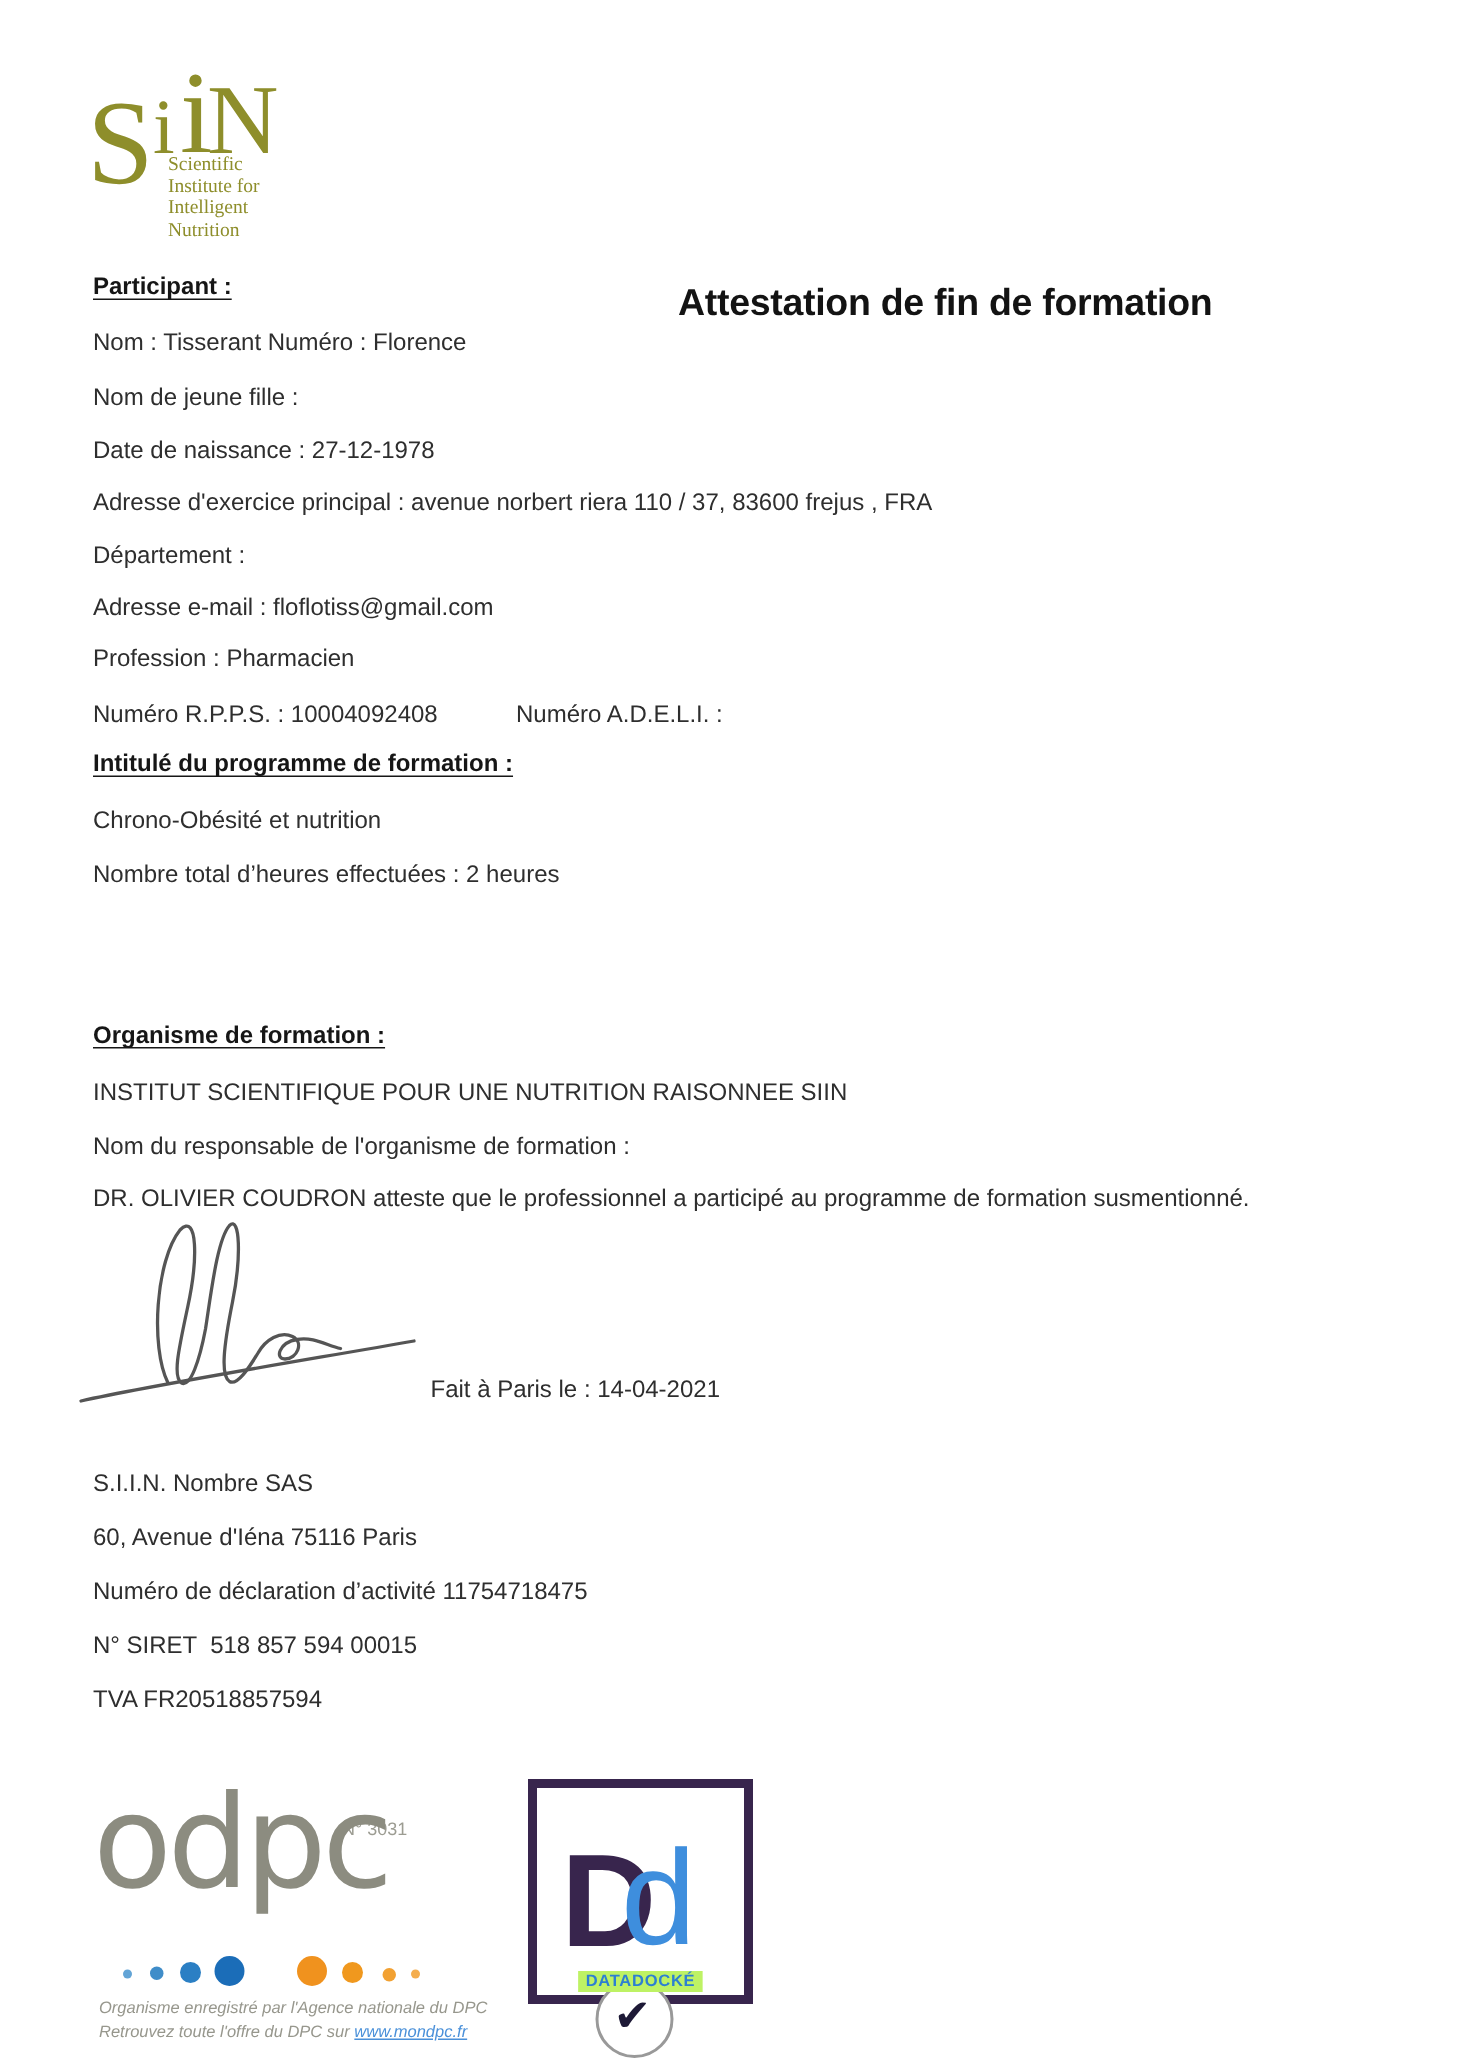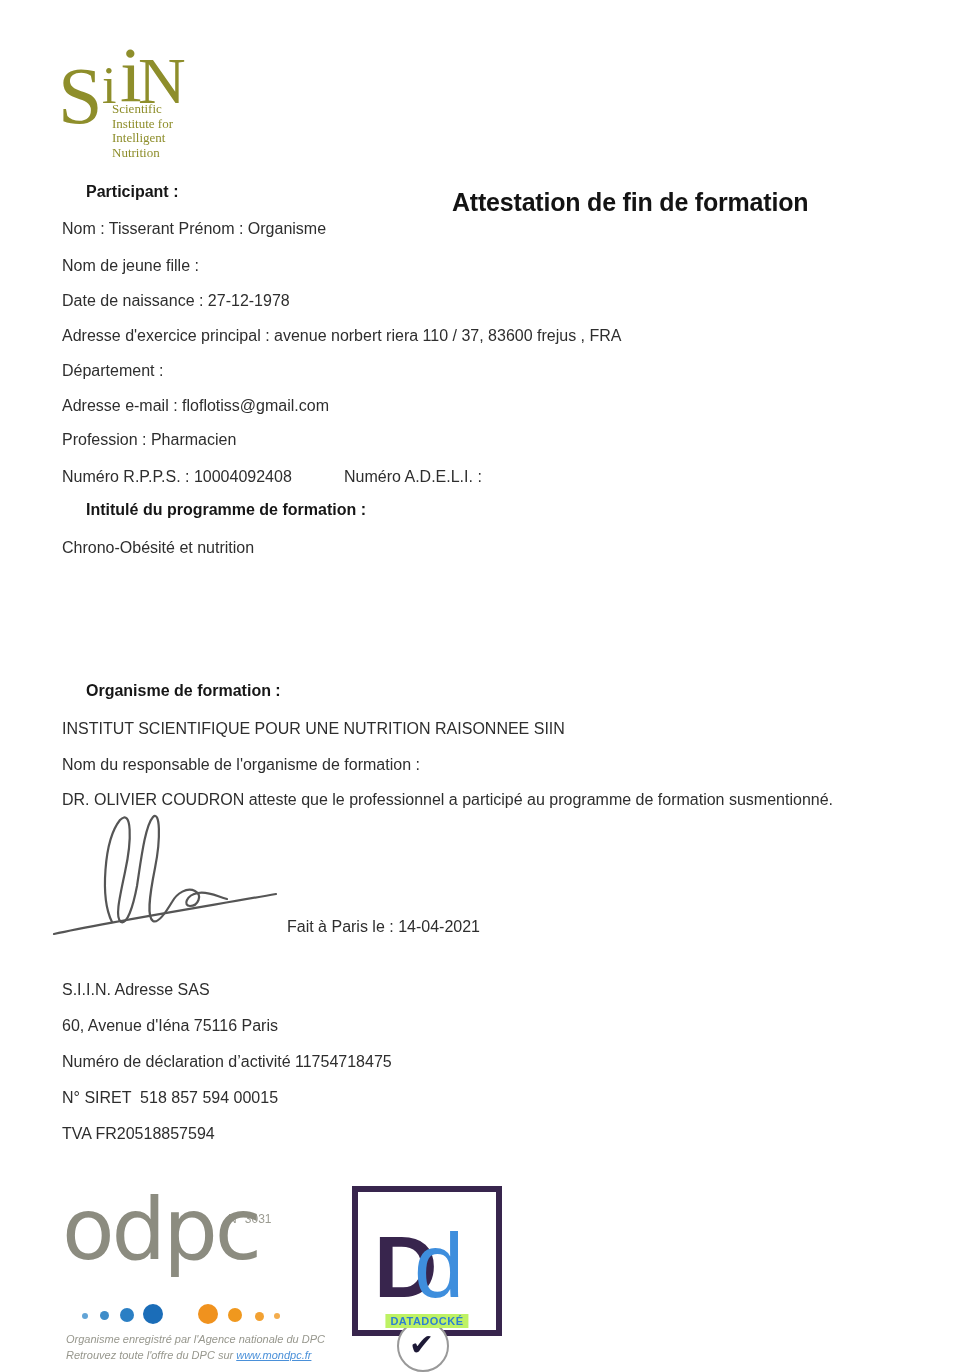--- a/index.html
+++ b/index.html
@@ -1,21 +1,21 @@
 <!DOCTYPE html>
 <html><head>
 <meta charset="utf-8">
 <style>
   html,body{margin:0;padding:0;background:#ffffff;}
   .page{position:relative;width:972px;height:1372px;background:#ffffff;overflow:hidden;
         font-family:"Liberation Sans",sans-serif;color:#2e2e2e;}
 
   
   .line{position:absolute;left:62px;font-size:16px;line-height:19px;color:#2e2e2e;white-space:pre-wrap;}
-  .heading{font-weight:bold;color:#161616;text-underline-offset:3px;margin-left:24px;}
+  .heading{font-weight:bold;color:#161616;text-decoration:underline;text-underline-offset:3px;}
   .title{position:absolute;left:452px;top:141px;font-size:25px;font-weight:bold;color:#131313;letter-spacing:-0.2px;margin-top:47px;}
 
   
   .siin{position:absolute;left:58px;top:30px;width:170px;height:145px;color:#8e8e2b;
         font-family:"Liberation Serif",serif;}
   .siin .ls{position:absolute;line-height:1;}
   .siin .l-s {left:0;   top:26px;font-size:80px;}
   .siin .l-i1{left:44px; top:30px;font-size:52px;}
   .siin .l-i2{left:62px; top:6px; font-size:78px;}
   .siin .l-n {left:80px; top:18px;font-size:66px;}
@@ -69,49 +69,50 @@
       <div>Scientific</div>
       <div>Institute for</div>
       <div>Intelligent</div>
       <div>Nutrition</div>
     </div>
   </div>
 
   <div class="title">Attestation de fin de formation</div>
 
   <div class="line heading" style="top:182px">Participant :</div>
-  <div class="line" style="top:219px">Nom : Tisserant Prénom : Organisme</div>
+  <div class="line" style="top:219px">Nom : Tisserant Numéro : Florence</div>
   <div class="line" style="top:256px">Nom de jeune fille :</div>
   <div class="line" style="top:291px">Date de naissance : 27-12-1978</div>
   <div class="line" style="top:326px">Adresse d'exercice principal : avenue norbert riera 110 / 37, 83600 frejus , FRA</div>
   <div class="line" style="top:361px">Département :</div>
   <div class="line" style="top:396px">Adresse e-mail : floflotiss@gmail.com</div>
   <div class="line" style="top:430px">Profession : Pharmacien</div>
   <div class="line" style="top:467px">Numéro R.P.P.S. : 10004092408</div>
   <div class="line" style="top:467px;left:344px">Numéro A.D.E.L.I. :</div>
 
   <div class="line heading" style="top:500px">Intitulé du programme de formation :</div>
   <div class="line" style="top:538px">Chrono-Obésité et nutrition</div>
+  <div class="line" style="top:574px">Nombre total d’heures effectuées : 2 heures</div>
 
   <div class="line heading" style="top:681px">Organisme de formation :</div>
   <div class="line" style="top:719px">INSTITUT SCIENTIFIQUE POUR UNE NUTRITION RAISONNEE SIIN</div>
   <div class="line" style="top:790px">DR. OLIVIER COUDRON atteste que le professionnel a participé au programme de formation susmentionné.</div>
   <div class="line" style="top:755px">Nom du responsable de l'organisme de formation :</div>
 
   <svg class="sig" width="250" height="135" viewBox="0 0 250 135">
     <path d="M64,112 C52,88 56,30 72,10 C84,-2 84,30 77,62 C71,90 67,108 73,112
              C79,115 85,97 89,76 C93,50 97,16 105,7 C112,0 113,28 107,58
              C101,88 99,107 105,111 C110,114 118,102 124,92 C129,83 139,77 147,81
              C155,85 150,96 142,96 C135,96 138,85 150,83 C161,81 170,87 179,89" fill="none" stroke="#555555" stroke-width="2.2" stroke-linecap="round"></path>
     <path d="M6,124 C55,113 160,96 228,84" fill="none" stroke="#555555" stroke-width="2.2" stroke-linecap="round"></path>
   </svg>
 
   <div class="line" style="top:917px;left:287px">Fait à Paris le : 14-04-2021</div>
 
-  <div class="line" style="top:980px">S.I.I.N. Adresse SAS</div>
+  <div class="line" style="top:980px">S.I.I.N. Nombre SAS</div>
   <div class="line" style="top:1016px">60, Avenue d'Iéna 75116 Paris</div>
   <div class="line" style="top:1052px">Numéro de déclaration d’activité 11754718475</div>
   <div class="line" style="top:1088px">N° SIRET  518 857 594 00015</div>
   <div class="line" style="top:1124px">TVA FR20518857594</div>
 
   <div class="odpc-number">N° 3031</div>
   <div class="odpc-letters">odpc</div>
   <div class="dot d-b1"></div>
   <div class="dot d-b2"></div>
   <div class="dot d-b3"></div>

